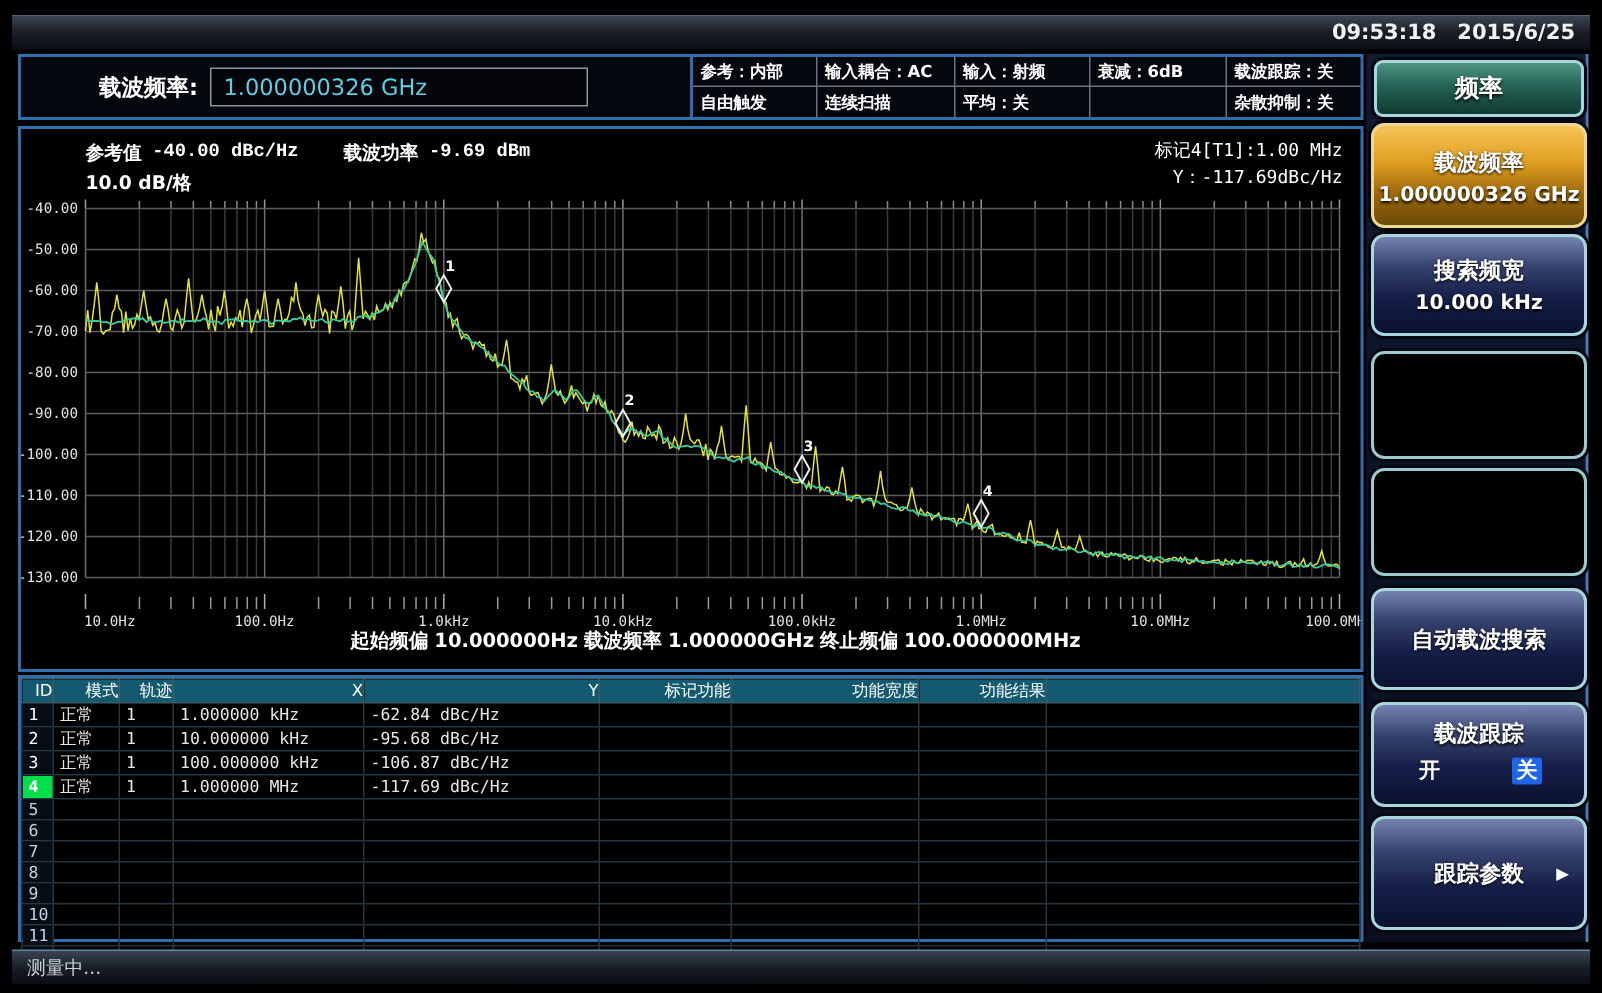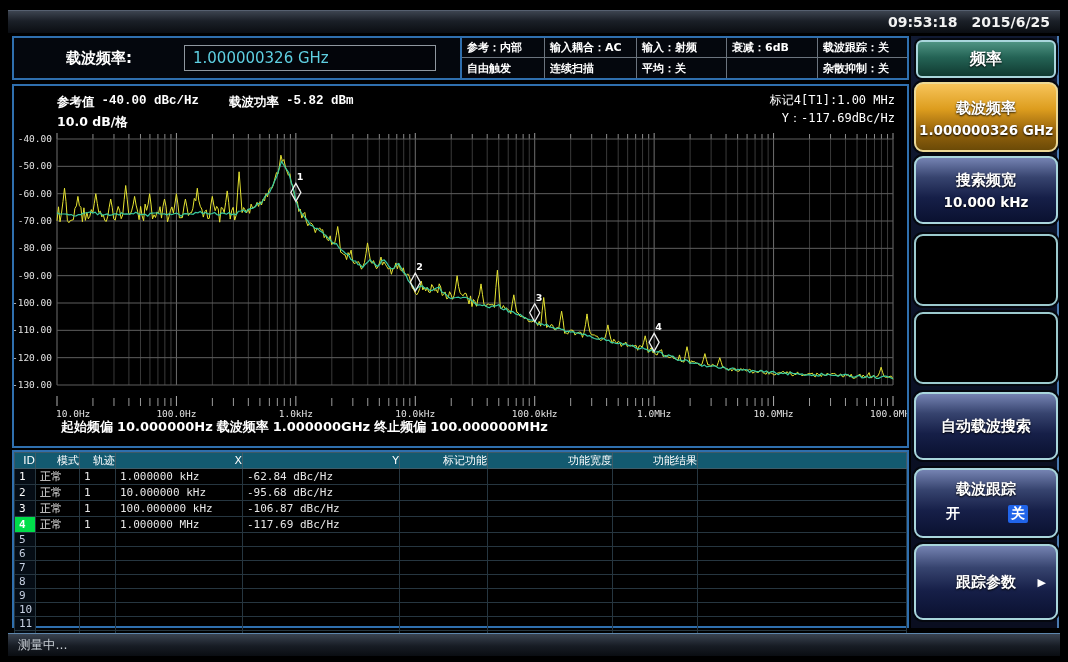--- a/index.html
+++ b/index.html
@@ -10,41 +10,41 @@
   
   #titlebar{left:8px;top:10px;width:1052px;height:22px;
     background:linear-gradient(180deg,#3d4450 0%,#1b2028 45%,#0a0d12 100%);
     border-top:1px solid #566070;display:flex;align-items:center;}
   #titlebar .ttl{color:#f2f2f2;font-size:13px;font-weight:bold;margin-left:12px;letter-spacing:1px;}
   #titlebar .clock{margin-left:auto;color:#f2f2f2;font-size:14px;font-weight:bold;margin-right:10px;display:flex;gap:14px;}
 
   
   #topstrip{left:12px;top:36px;width:893px;height:40px;border:2px solid #2f6fae;
     background:#04070d;display:flex;}
-  #carrierArea{width:446px;display:flex;align-items:center;gap:44px;}
+  #carrierArea{width:446px;display:flex;align-items:center;}
   #carrierArea .lab{color:#fff;font-weight:bold;font-size:15px;margin-left:52px;}
   #carrierArea .box{margin-left:8px;width:242px;height:24px;border:1px solid #8f979f;
     background:#03050a;color:#5fd0e2;font-size:15px;line-height:24px;padding-left:8px;}
   #settingsGrid{flex:1;border-left:2px solid #2f6fae;display:grid;
     grid-template-columns:83px 92px 90px 91px auto;grid-template-rows:1fr 1fr;}
   #settingsGrid .cell{border-right:1px solid #6b747e;border-bottom:1px solid #6b747e;
     color:#fff;font-size:11px;font-weight:bold;display:flex;align-items:center;padding-left:5px;white-space:nowrap;}
   #settingsGrid .cell:nth-child(5n){border-right:none;}
   #settingsGrid .cell:nth-child(n+6){border-bottom:none;}
 
   
   #chartpanel{left:12px;top:84px;width:893px;height:360px;border:2px solid #2f6fae;background:#000;}
   #chartpanel .hdr{position:absolute;left:43px;top:8px;display:flex;gap:7px;color:#fff;
     font-size:12.5px;font-weight:bold;white-space:nowrap;font-family:Liberation Mono, monospace;}
   #chartpanel .hdr .gap{width:16px;}
   #chartpanel .scale{position:absolute;left:43px;top:28px;color:#fff;font-size:12.5px;font-weight:bold;}
   #markerReadout{position:absolute;right:12px;top:5px;text-align:right;color:#fff;
     font-family:"DejaVu Sans Mono",monospace;font-size:12px;line-height:18px;}
   #plotFooter{position:absolute;left:43px;top:332px;width:836px;display:flex;
-    justify-content:flex-start;color:#fff;font-size:13px;font-weight:bold;white-space:nowrap;}
+    justify-content:center;color:#fff;font-size:13px;font-weight:bold;white-space:nowrap;}
   #plotFooter span{margin-left:4px;}
   .axlab{font-family:"DejaVu Sans Mono",monospace;font-size:9.5px;fill:#e2e2e2;}
   .mlab{font-family:"DejaVu Sans",sans-serif;font-size:9.5px;fill:#fff;font-weight:bold;}
 
   
   #tablepanel{left:12px;top:450px;width:893px;height:174px;border:2px solid #2f6fae;background:#000;}
   #mtable{border-collapse:collapse;width:100%;table-layout:fixed;}
   #mtable th{background:#135a70;color:#fff;font-size:11px;font-weight:normal;text-align:right;
     height:14px;padding:0 0 0 4px;border:1px solid #3e5a66;white-space:nowrap;overflow:hidden;}
   #mtable td{height:13px;border:1px solid #263640;color:#e6e6e6;
@@ -349,21 +349,21 @@
       <path d="M520.7142857142858 235.778 l-5 -9 l5 -9 l5 9 Z" fill="none" stroke="#f0f0f0" stroke-width="1.3"></path>
       <text x="521.7142857142858" y="214.778" class="mlab">3</text>
       <path d="M640.1428571428571 265.35266666666666 l-5 -9 l5 -9 l5 9 Z" fill="none" stroke="#f0f0f0" stroke-width="1.3"></path>
       <text x="641.1428571428571" y="244.35266666666666" class="mlab">4</text>
     </svg>
   <div class="hdr">
     <span>参考值</span>
     <span>-40.00 dBc/Hz</span>
     <span class="gap"></span>
     <span>载波功率</span>
-    <span>-5.82 dBm</span>
+    <span>-9.69 dBm</span>
   </div>
   <div class="scale">10.0 dB/格</div>
   <div id="markerReadout">
     <div>标记4[T1]:1.00 MHz</div>
     <div>Y：-117.69dBc/Hz</div>
   </div>
   <div id="plotFooter">
     <div>
       <span>起始频偏</span><span>10.000000Hz</span></div>
     <div>

